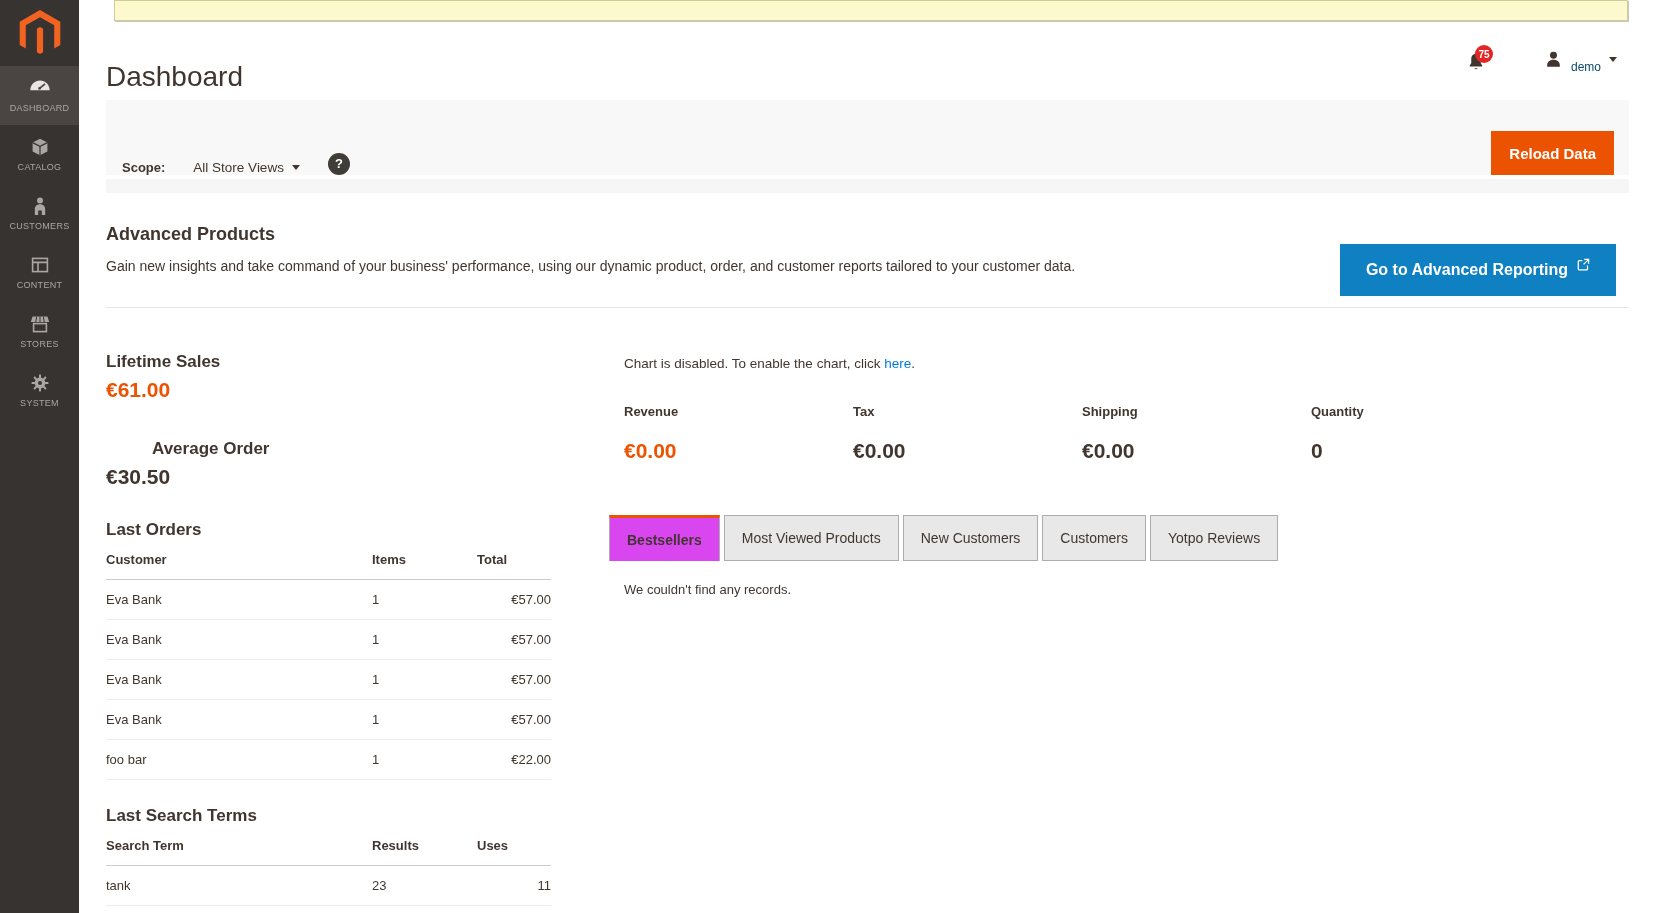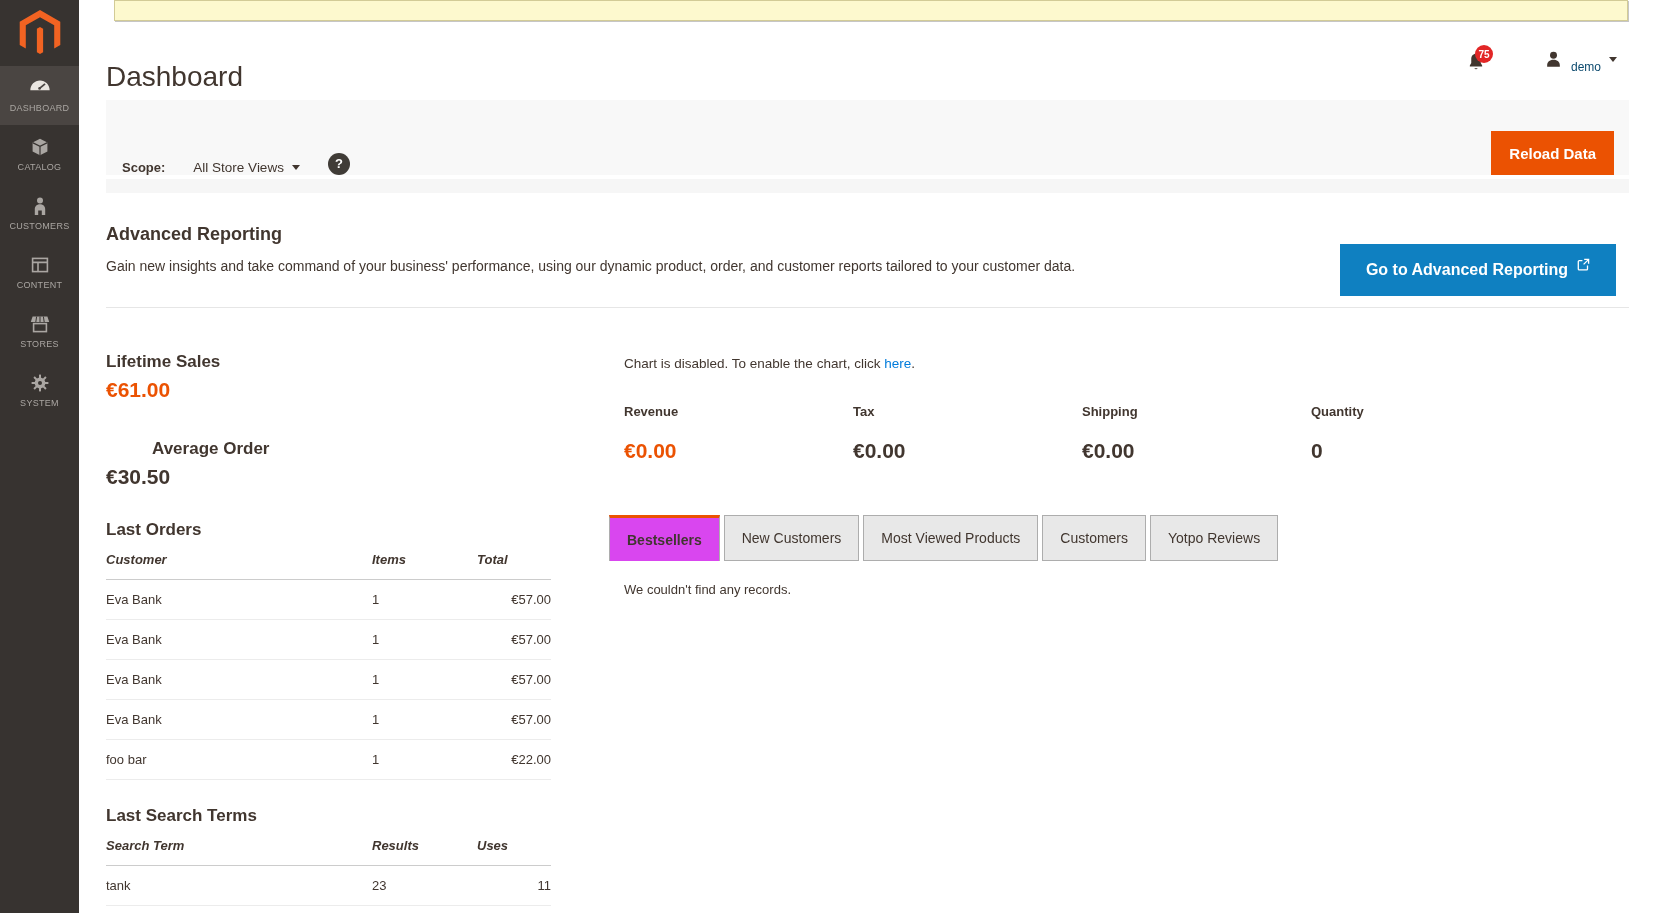--- a/index.html
+++ b/index.html
@@ -61,21 +61,21 @@
   .left-col { position:absolute; left:27px; top:330px; width:445px; }
   .kpi-label { position:absolute; left:0; font-size:17px; font-weight:bold; }
   .kpi-value { position:absolute; left:0; font-size:21px; font-weight:600; }
   .lt-label { top:22px; } .lt-value { top:48px; color:#eb5202; }
   .ao-label { top:109px;margin-left:46px; } .ao-value { top:135px; color:#41362f; }
   .sec-title { position:absolute; left:0; margin:0; font-size:17px; font-weight:bold; }
   .orders-title { top:190px; } .search-title { top:476px; }
   .mini-table { position:absolute; left:0; width:445px; border-collapse:collapse; }
   .orders-table { top:222px; } .search-table { top:508px; }
   .mini-table th { text-align:left; font-size:13px; font-weight:bold; color:#41362f;
-    padding:0 0 12px 0; border-bottom:1px solid #cccccc;font-style:italic; }
+    padding:0 0 12px 0; border-bottom:1px solid #cccccc; }
   .mini-table td { font-size:13px; color:#41362f; padding:12px 0; border-bottom:1px solid #ececec; }
   .col-a { width:266px; } .col-b { width:105px; } .col-c { width:74px; }
   .num-right { text-align:right; }
   .mini-table tbody tr { cursor:pointer; }
 
   
   .right-col { position:absolute; left:530px; top:330px; width:1021px; }
   .chart-notice { position:absolute; left:15px; top:26px; font-size:13.5px; }
   .chart-notice a { color:#007bdb; text-decoration:none; cursor:pointer; }
   .totals { position:absolute; left:15px; top:74px; display:flex; }
@@ -196,21 +196,21 @@
         <span class="scope-value">All Store Views</span>
         <span class="caret"></span>
       </span>
       <span class="help-btn">?</span>
       <button class="reload-btn">Reload Data</button>
     </div>
 
     <div class="sub-strip"></div>
 
     <section class="advanced">
-      <h2>Advanced Reporting</h2>
+      <h2>Advanced Products</h2>
       <p>Gain new insights and take command of your business' performance, using our dynamic product, order, and customer reports tailored to your customer data.</p>
       <button class="adv-btn">
         <span>Go to Advanced Reporting</span>
         <svg width="13" height="13" viewBox="0 0 13 13">
           <path d="M5.4 2.6H2.2a.9.9 0 0 0-.9.9v7.4a.9.9 0 0 0 .9.9h7.4a.9.9 0 0 0 .9-.9V7.6" fill="none" stroke="#fff" stroke-width="1.3"></path>
           <path d="M7.2 1.4h4.4v4.4M11.4 1.6 6.6 6.4" fill="none" stroke="#fff" stroke-width="1.3"></path>
         </svg>
       </button>
     </section>
 
@@ -296,22 +296,22 @@
           <div class="t-value">€0.00</div>
         </div>
         <div class="total-cell">
           <div class="t-label">Quantity</div>
           <div class="t-value">0</div>
         </div>
       </div>
 
       <div class="tabs">
         <div class="tab active">Bestsellers</div>
+        <div class="tab">Most Viewed Products</div>
         <div class="tab">New Customers</div>
-        <div class="tab">Most Viewed Products</div>
         <div class="tab">Customers</div>
         <div class="tab">Yotpo Reviews</div>
       </div>
 
       <div class="tab-empty-msg">We couldn't find any records.</div>
     </div>
 
   </div>
 </div>
 

